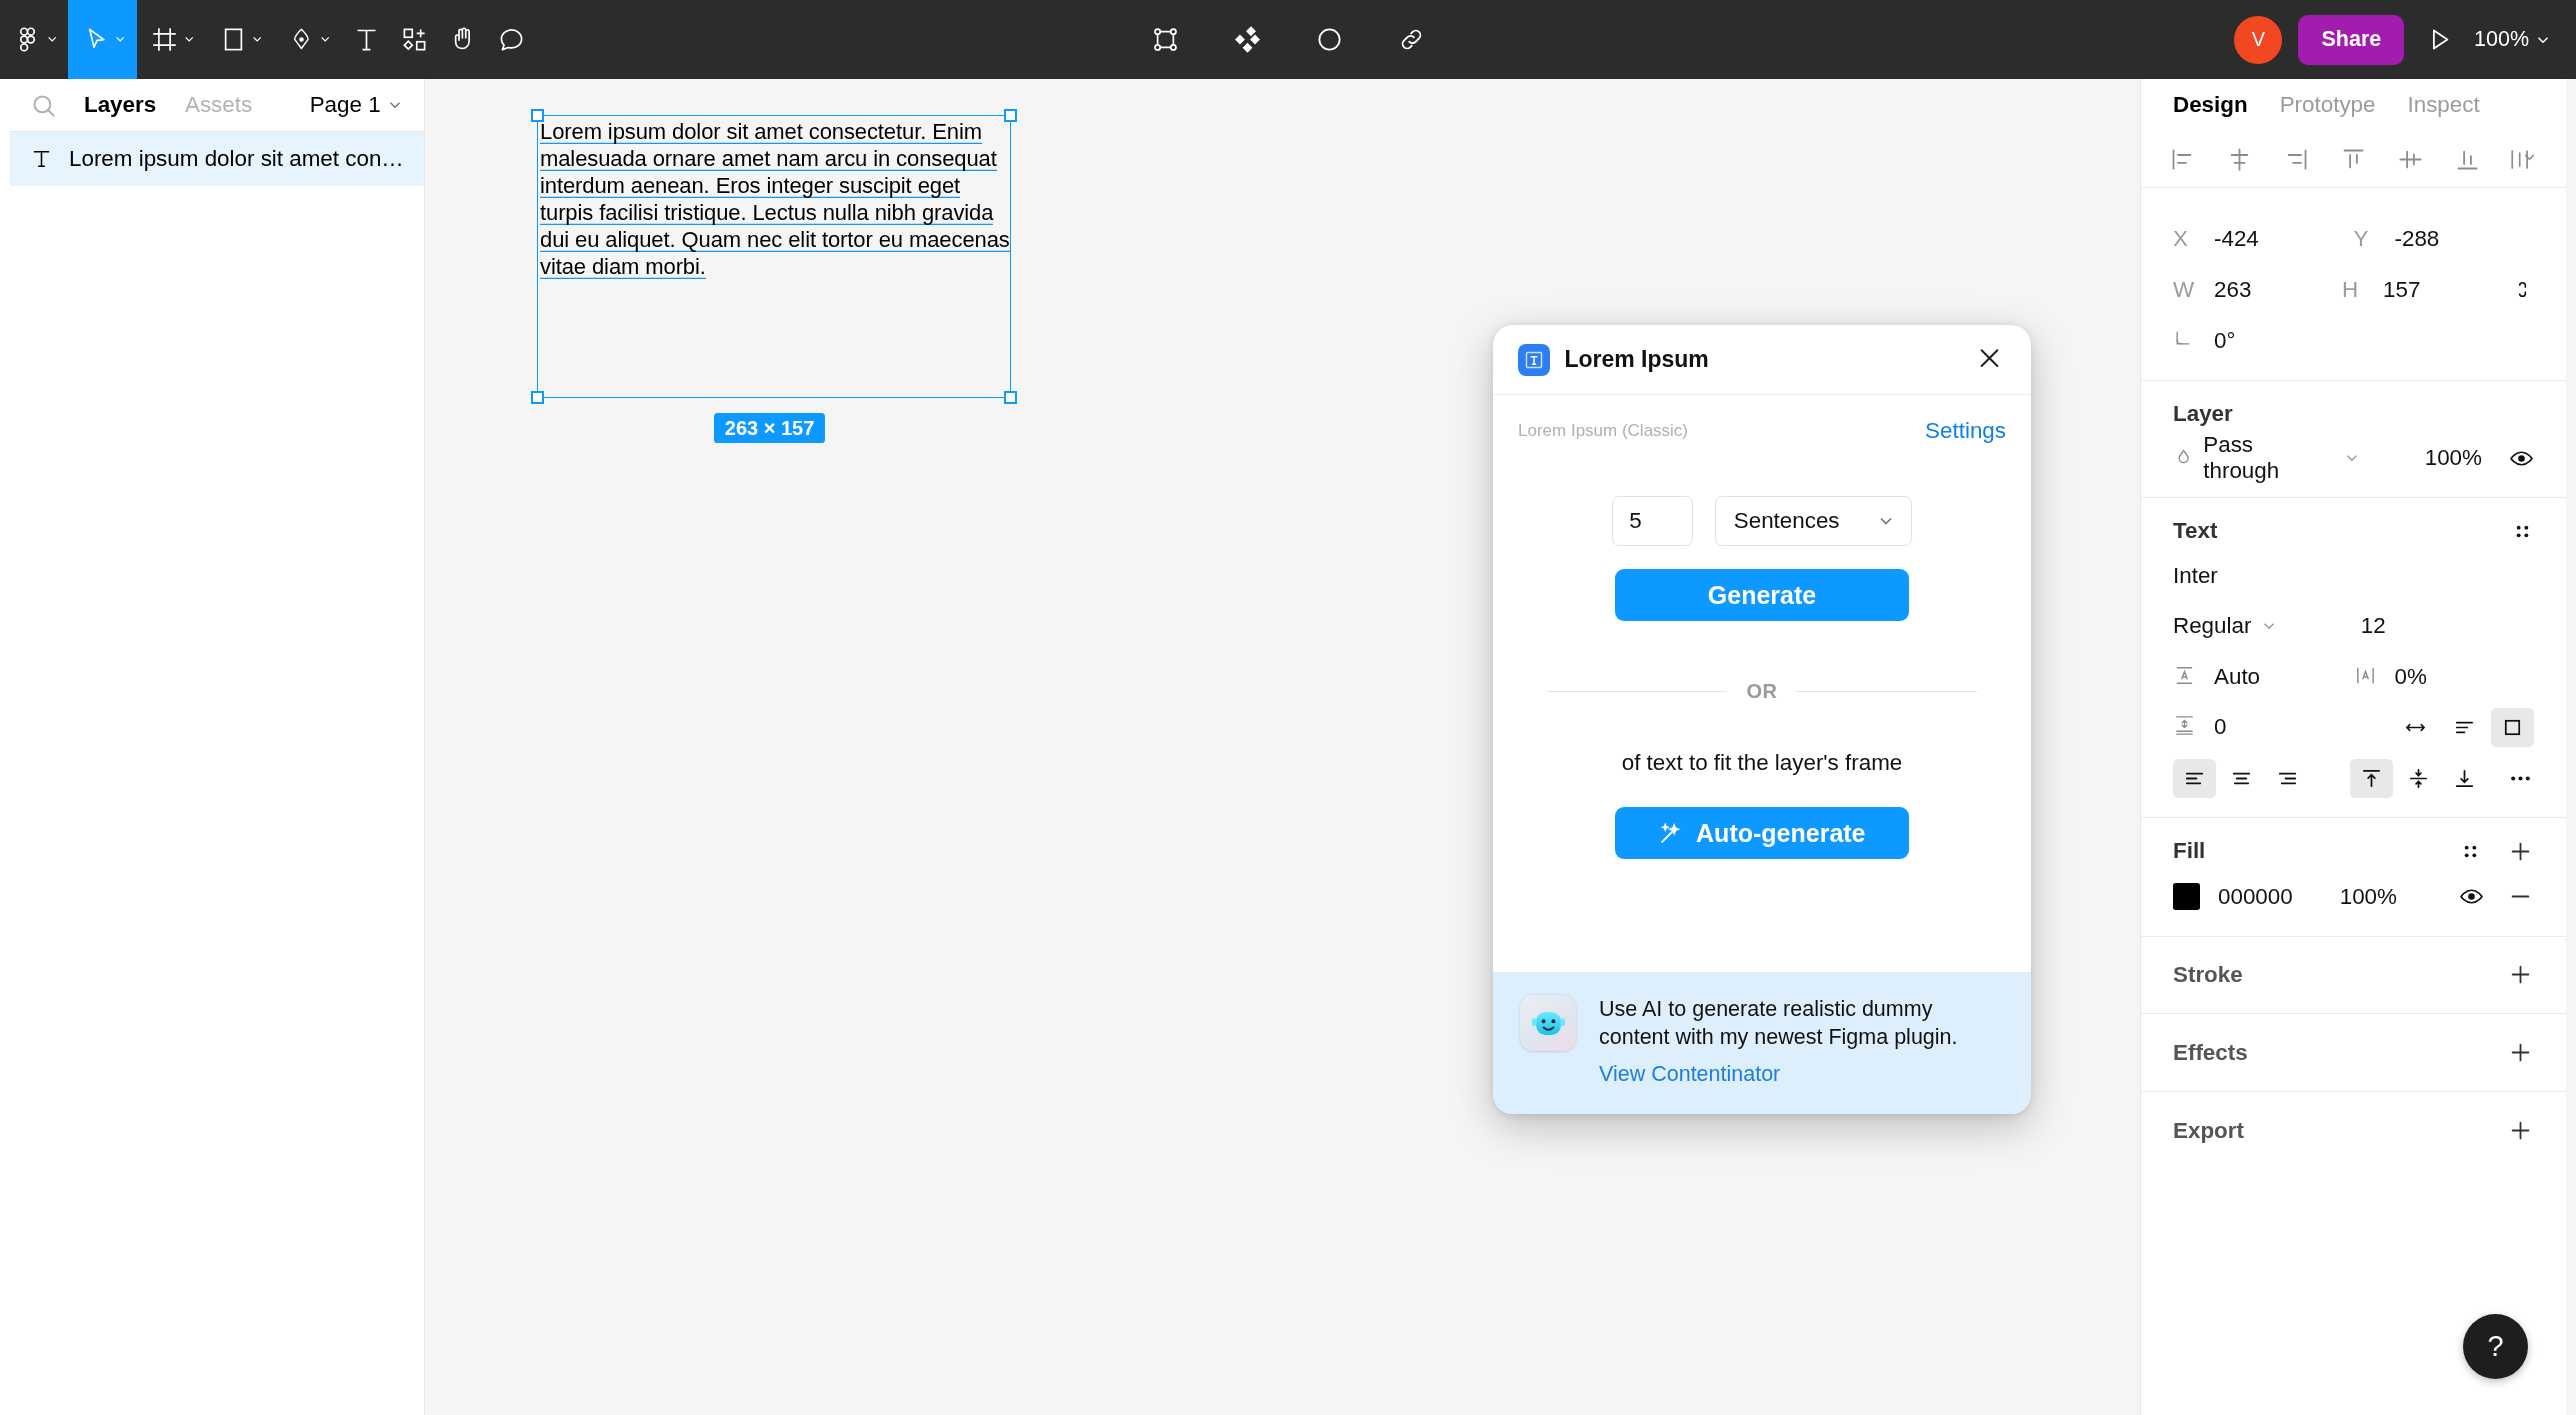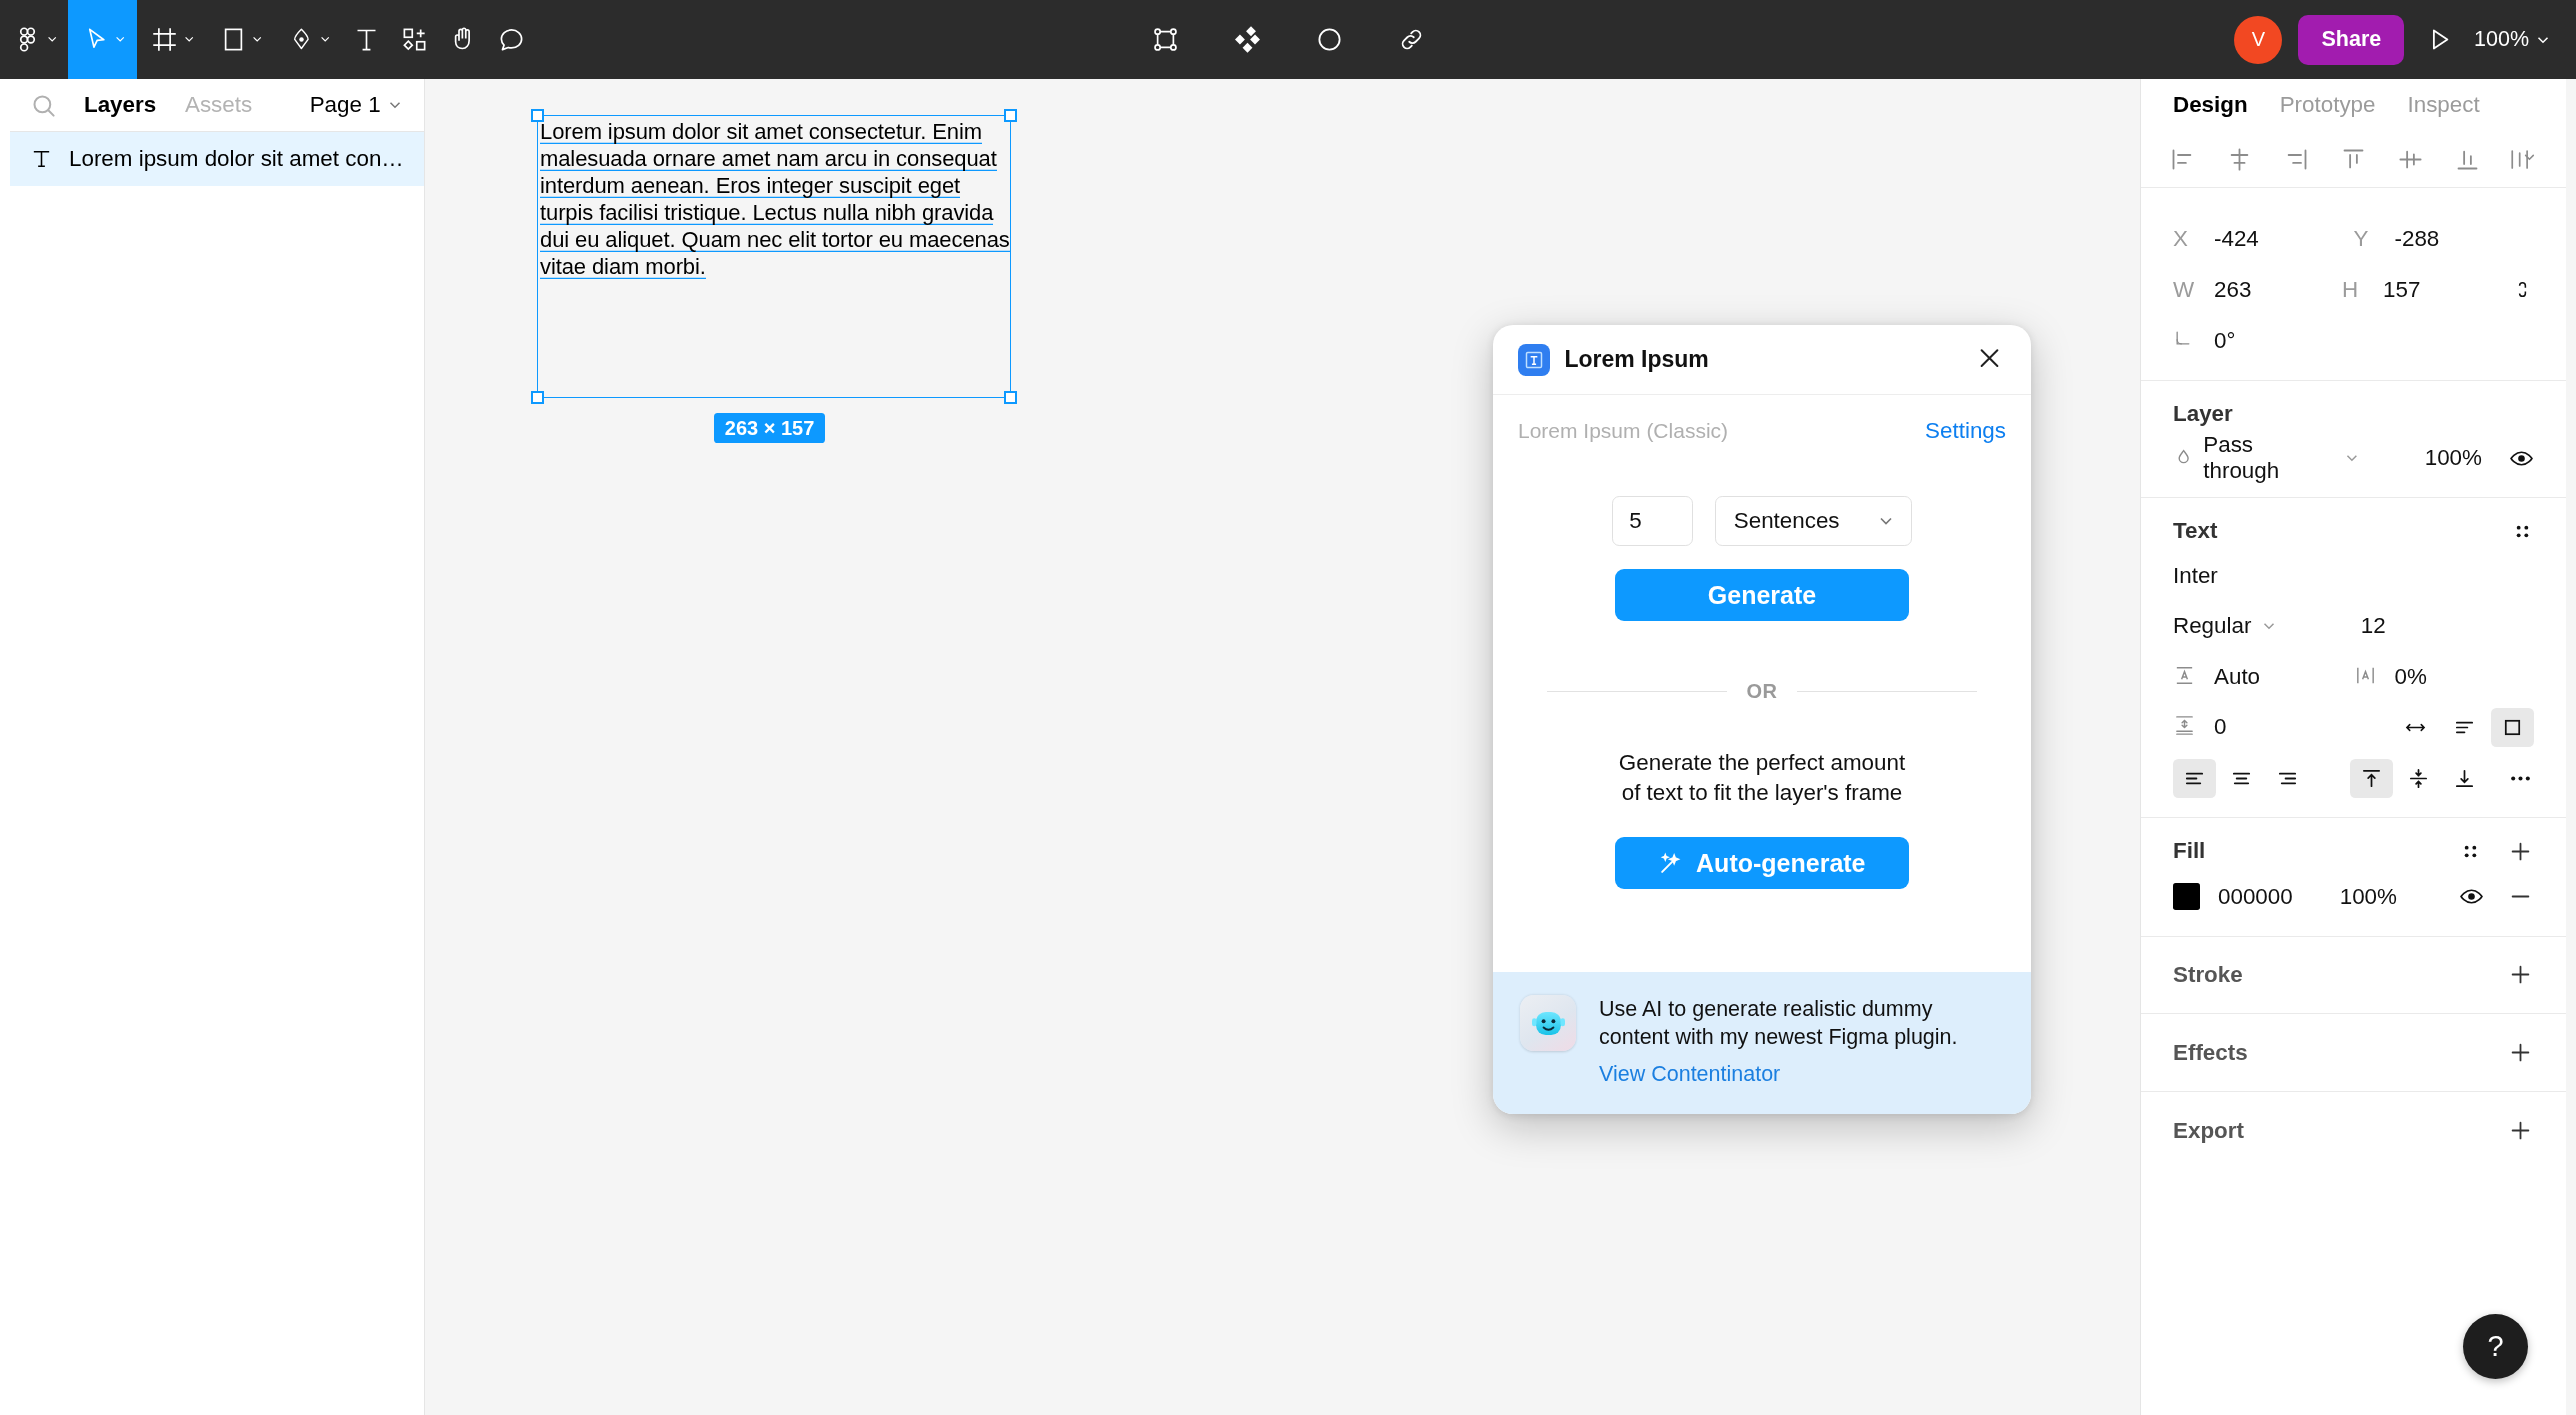--- a/index.html
+++ b/index.html
@@ -145,21 +145,21 @@
   }
   .modal-title { font-size: 23px; font-weight: 700; color: #111; }
   .modal-close {
     position: absolute; right: 23px; top: 50%; transform: translateY(-50%);
     cursor: pointer; padding: 5.4px;
   }
   .modal-subrow {
     display: flex; align-items: center; justify-content: space-between;
     padding: 23px 25px 0 25px;
   }
-  .modal-sub { font-size: 21px; color: #b0b0b0; }
+  .modal-sub { font-size: 17px; color: #b0b0b0; }
   .modal-settings { font-size: 22.4px; color: #0d7ff0; cursor: pointer; }
 
   .gen-row {
     display: flex; justify-content: center; gap: 21.5px;
     margin-top: 52px;
   }
   .num-input {
     width: 81px; height: 50px;
     border: 0.9px solid #e0e0e0; border-radius: 7.2px;
     display: flex; align-items: center; padding-left: 16px;
@@ -472,21 +472,20 @@
       <span>Generate</span>
     </div>
 
     <div class="or-row">
       <div class="or-line"></div>
       <div class="or-txt">OR</div>
       <div class="or-line"></div>
     </div>
 
     <div class="promo-copy">
-      <div>Generate the perfect amount</div>
       <div>of text to fit the layer's frame</div>
     </div>
 
     <div class="primary-btn" style="margin-top:29px">
       <svg width="25" height="25" viewBox="0 0 24 24" fill="none" stroke="#fff" stroke-width="1.9" stroke-linecap="round">
         <path d="M4 20L15 9"></path>
           <path d="M15.5 4.5l1 2.5 2.5 1-2.5 1-1 2.5-1-2.5-2.5-1 2.5-1z" fill="#fff"></path>
         <path d="M7 4.2l.5 1.3 1.3.5-1.3.5L7 7.8l-.5-1.3L5.2 6l1.3-.5z" fill="#fff"></path>
       </svg>
       <span>Auto-generate</span>

